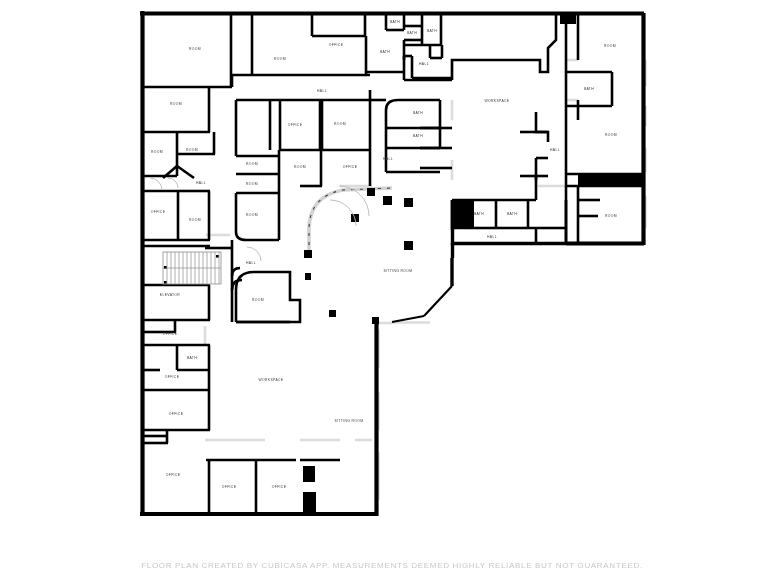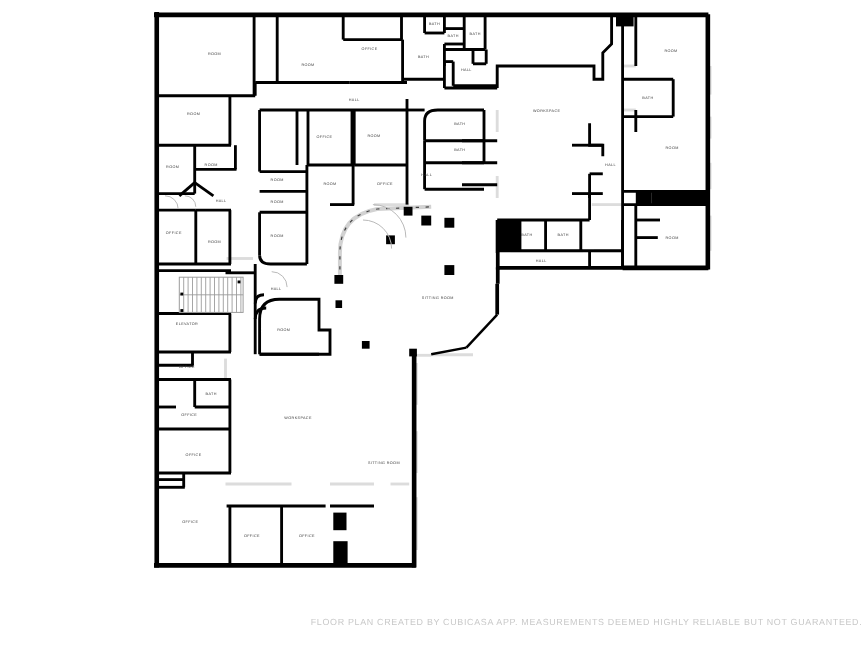--- a/index.html
+++ b/index.html
@@ -34,21 +34,21 @@
     text-anchor: middle;
     dominant-baseline: middle;
     letter-spacing: 0.35px;
     font-weight: 400;
   }
   .footer-note {
     position: absolute;
     left: 0;
     top: 561px;
     width: 784px;
-    text-align: right;
+    text-align: center;
     font-family: "Liberation Sans", sans-serif;
     font-size: 8.1px;
     letter-spacing: 0.62px;
     color: #c8c8c8;
     white-space: nowrap;
     user-select: none;
   }
 </style>
 </head>
 <body>

